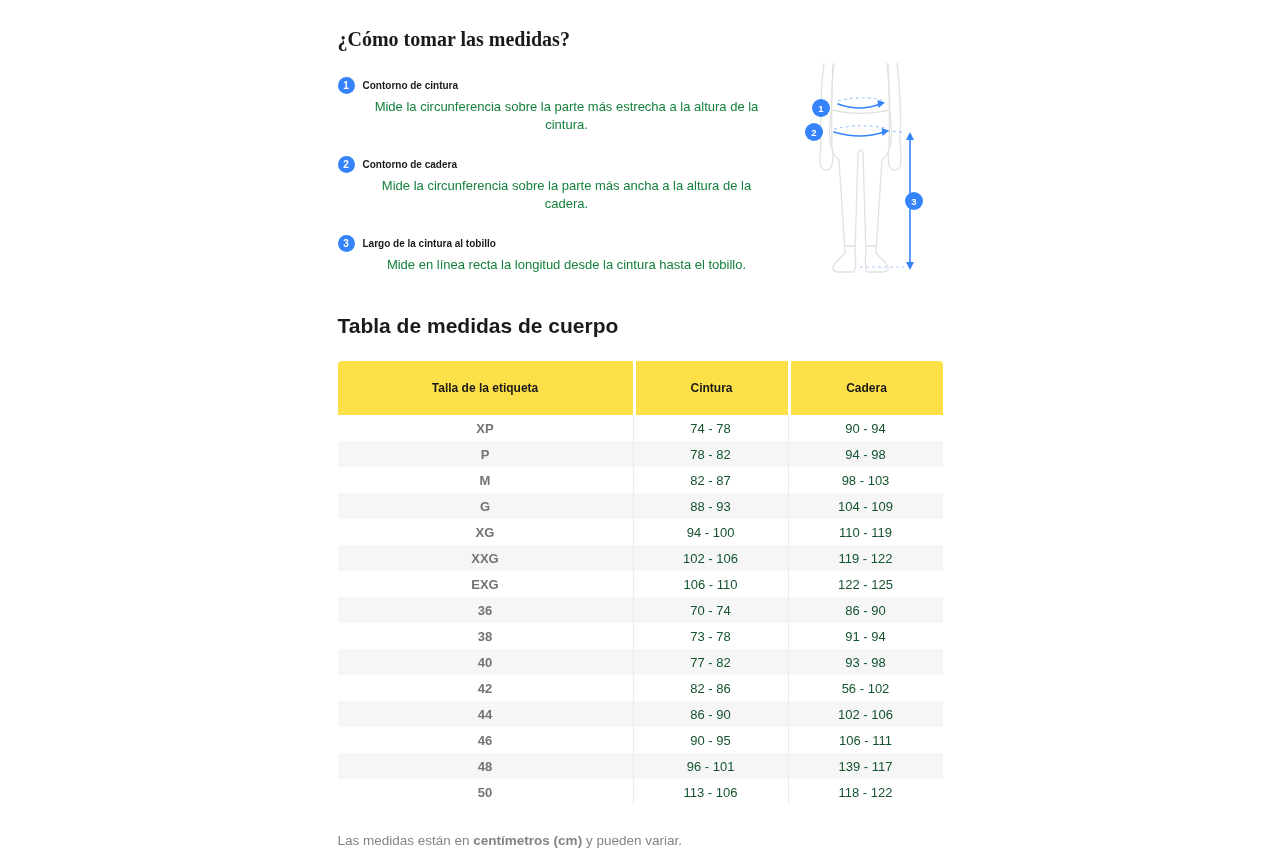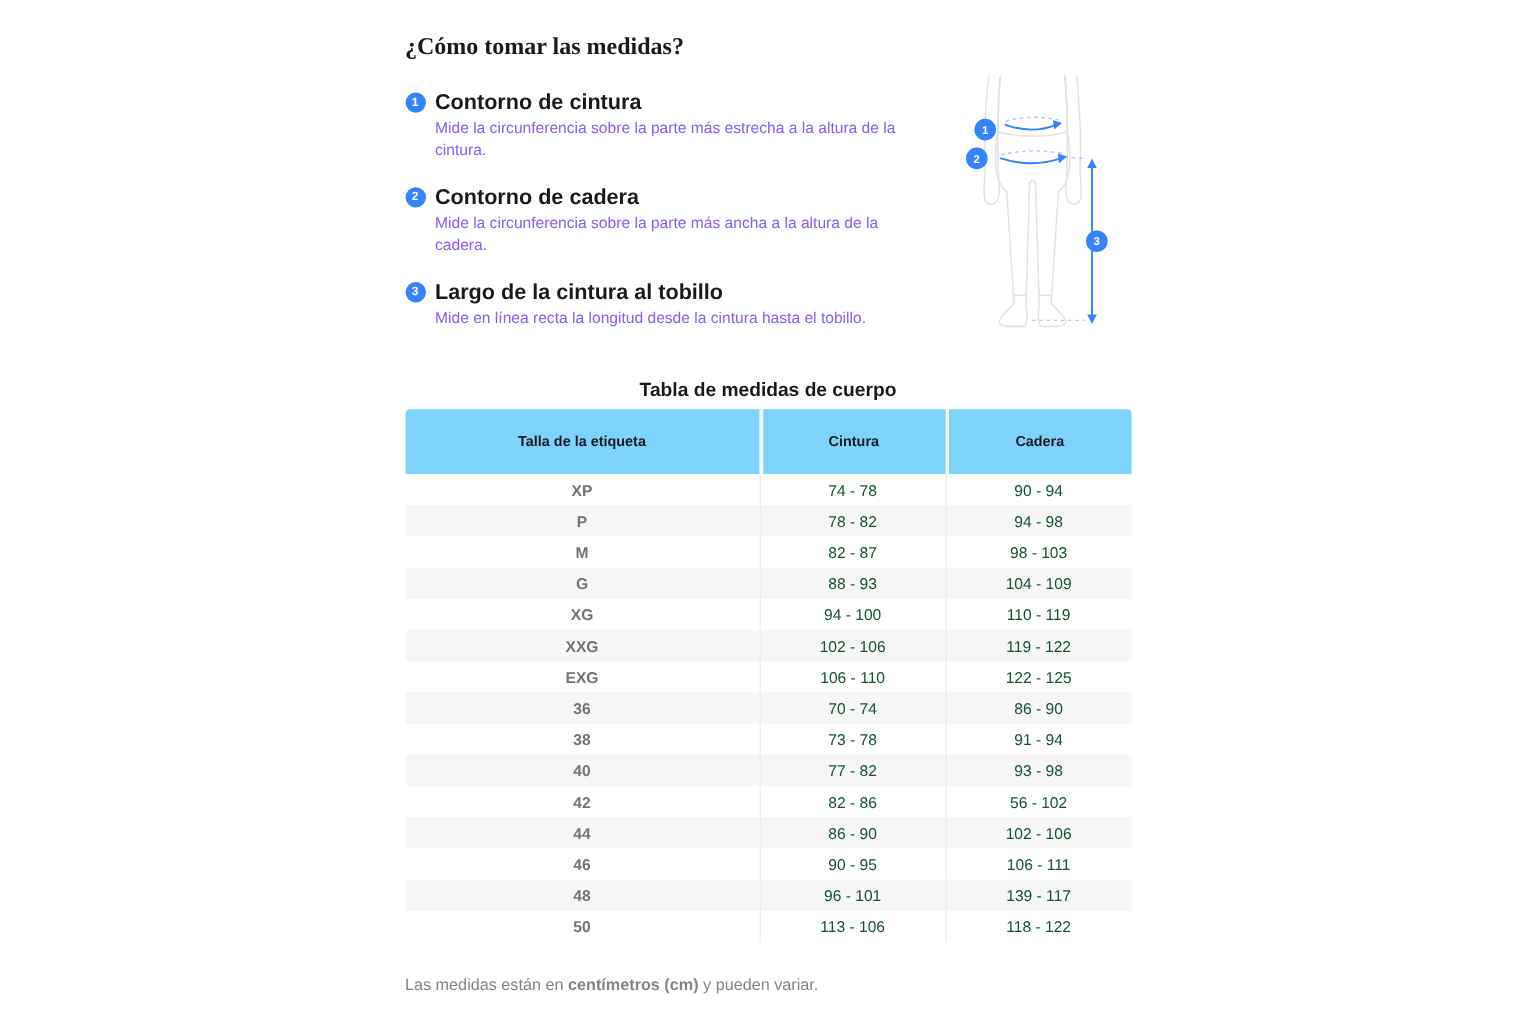--- a/index.html
+++ b/index.html
@@ -15,30 +15,30 @@
 
   .instructions { position: relative; }
   .instruction { position: relative; padding-left: 25px; margin-bottom: 17px; width: 440px; }
   .badge {
     position: absolute; left: 0; top: 0;
     width: 17px; height: 17px; border-radius: 50%;
     background: #3483fa; color: #fff;
     font-size: 10px; font-weight: 700;
     display: flex; align-items: center; justify-content: center;
   }
-  .instruction-label { font-size: 18px; font-weight: 700; line-height: 17px; margin-bottom: 4px; margin-top: 22px; }
-  .instruction-desc { font-size: 13px; line-height: 18px; color: #8b5cf6; width: 408px; }
+  .instruction-label { font-size: 10px; font-weight: 700; line-height: 17px; margin-bottom: 4px; margin-top: 22px; }
+  .instruction-desc { font-size: 13px; line-height: 18px; color: #15803d; width: 408px; text-align: center; }
 
   .figure { position: absolute; top: -14px; right: 0; width: 155px; height: 218px; }
 
-  .table-title { font-size: 16px; font-weight: 700; line-height: 23px; margin: 40px 0 4px 0; text-align: center; }
+  .table-title { font-size: 21px; font-weight: 700; line-height: 23px; margin: 40px 0 24px 0; }
 
   table.size-table { width: 100%; border-collapse: separate; border-spacing: 0; }
   .size-table th {
-    background: #7dd3fc; height: 54px;
+    background: #fde047; height: 54px;
     font-size: 12px; font-weight: 700; text-align: center;
     border-left: 3px solid #ffffff; padding: 0;
   }
   .size-table th:first-child { border-left: none; border-top-left-radius: 4px; }
   .size-table th:last-child { border-top-right-radius: 4px; }
   .size-table td {
     height: 26px; text-align: center; font-size: 13px; color: #14532d;
     border-left: 1px solid #ececec; padding: 0;
   }
   .size-table td:first-child { border-left: none; font-weight: 700; color: #737373; }

